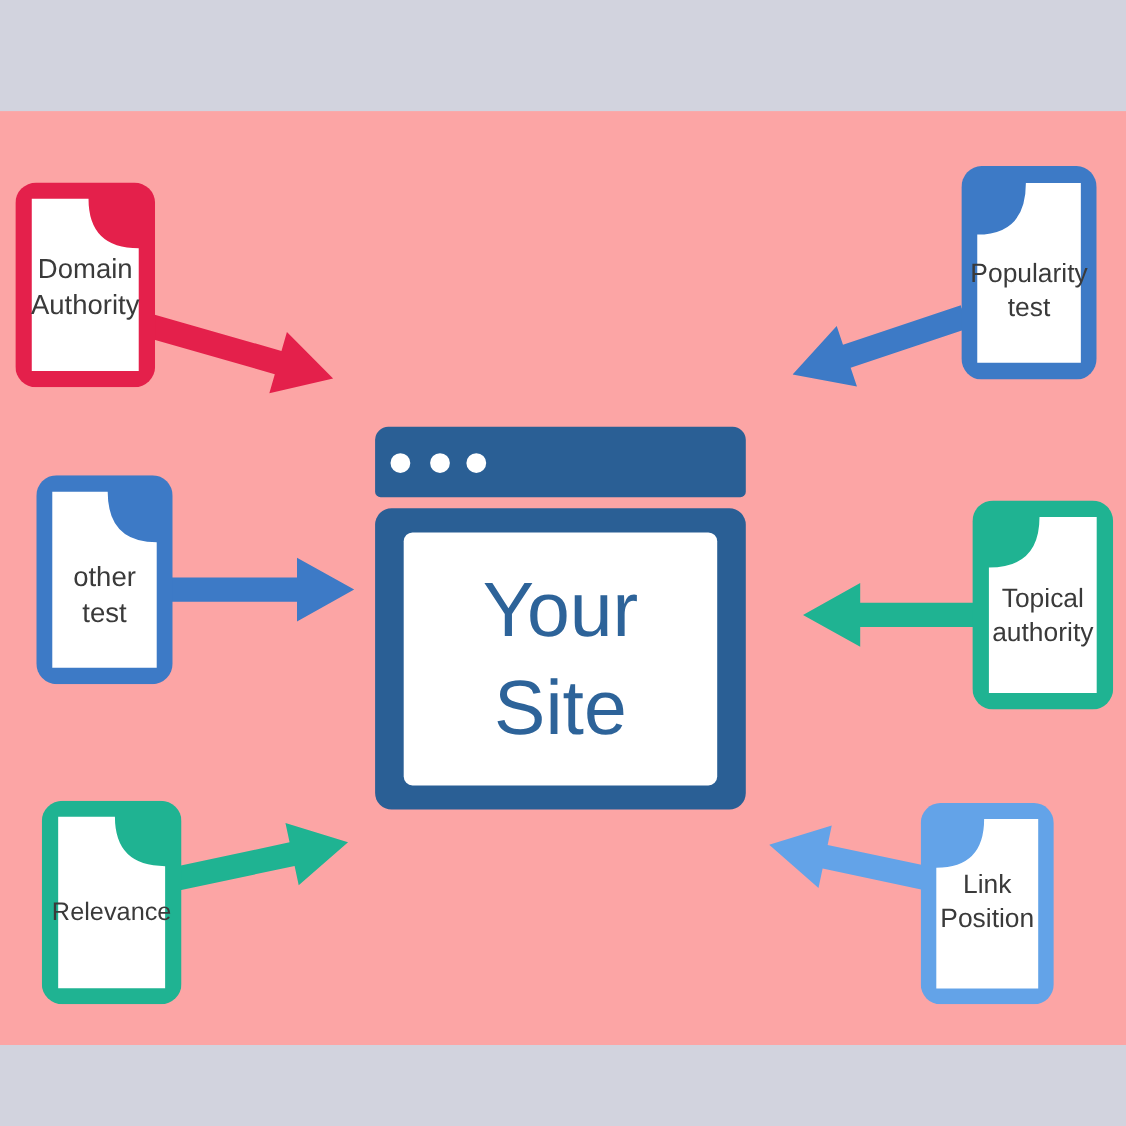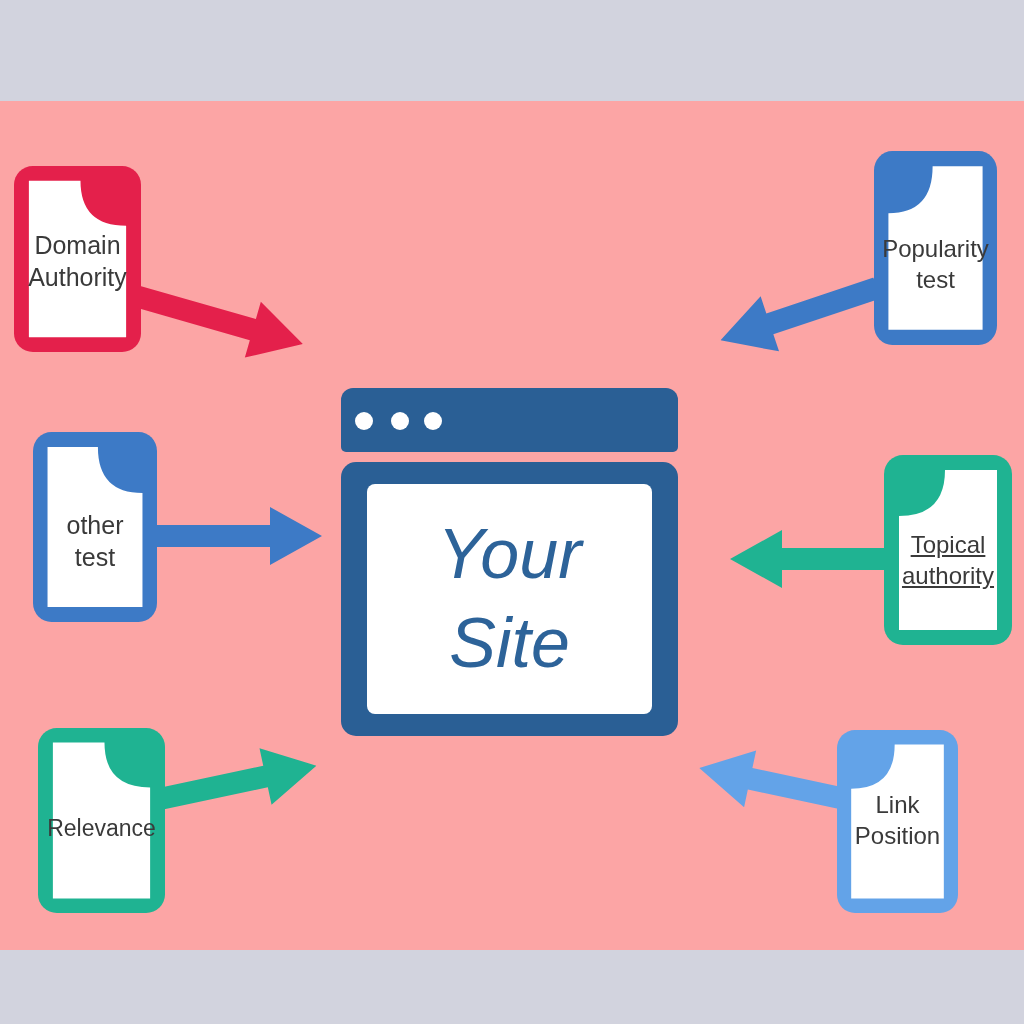--- a/index.html
+++ b/index.html
@@ -49,21 +49,21 @@
     width: 337px; height: 274px;
     background: #2a5f95;
     border-radius: 15px;
     box-sizing: border-box;
     padding: 22px 26px 22px 26px;
   }
   #browser-page {
     width: 100%; height: 100%;
     background: #ffffff;
     border-radius: 8px;
-    display: flex; align-items: center; justify-content: center; font-style: italic;
+    display: flex; align-items: center; justify-content: center;
   }
   #browser-page-label {
     white-space: pre-line;
     text-align: center;
     font-size: 70px;
     line-height: 1.27;
     color: #2d6399;
   }
 </style>
 </head>
@@ -132,21 +132,21 @@
 Authority</div>
 
   <div class="doc-label" style="left: 33px; top: 432px; width: 124px; height: 190px; font-size: 25px; transform: translateY(14px); color: rgb(58, 58, 58);">other
 test</div>
 
   <div class="doc-label" style="left: 874px; top: 151px; width: 123px; height: 194px; font-size: 24px; transform: translateY(16px); color: rgb(58, 58, 58);">Popularity
 test</div>
 
   <div class="doc-label" style="left: 38px; top: 728px; width: 127px; height: 185px; font-size: 23px; transform: translateY(8px); color: rgb(58, 58, 58);">Relevance</div>
 
-  <div class="doc-label" style="left: 884px; top: 455px; width: 128px; height: 190px; font-size: 24px; transform: translateY(10px); color: rgb(58, 58, 58); text-decoration: underline;">Topical
+  <div class="doc-label" style="left: 884px; top: 455px; width: 128px; height: 190px; font-size: 24px; transform: translateY(10px); color: rgb(58, 58, 58);">Topical
 authority</div>
 
   <div class="doc-label" style="left: 837px; top: 730px; width: 121px; height: 180px; font-size: 24px; color: rgb(58, 58, 58);">Link
 Position</div>
 
   <div id="browser-topbar" style="background-color: rgb(42, 95, 149);">
     <span class="topbar-dot" style="left: 14px; background-color: rgb(255, 255, 255);"></span>
     <span class="topbar-dot" style="left: 50px; background-color: rgb(255, 255, 255);"></span>
     <span class="topbar-dot" style="left: 83px; background-color: rgb(255, 255, 255);"></span>
   </div>

